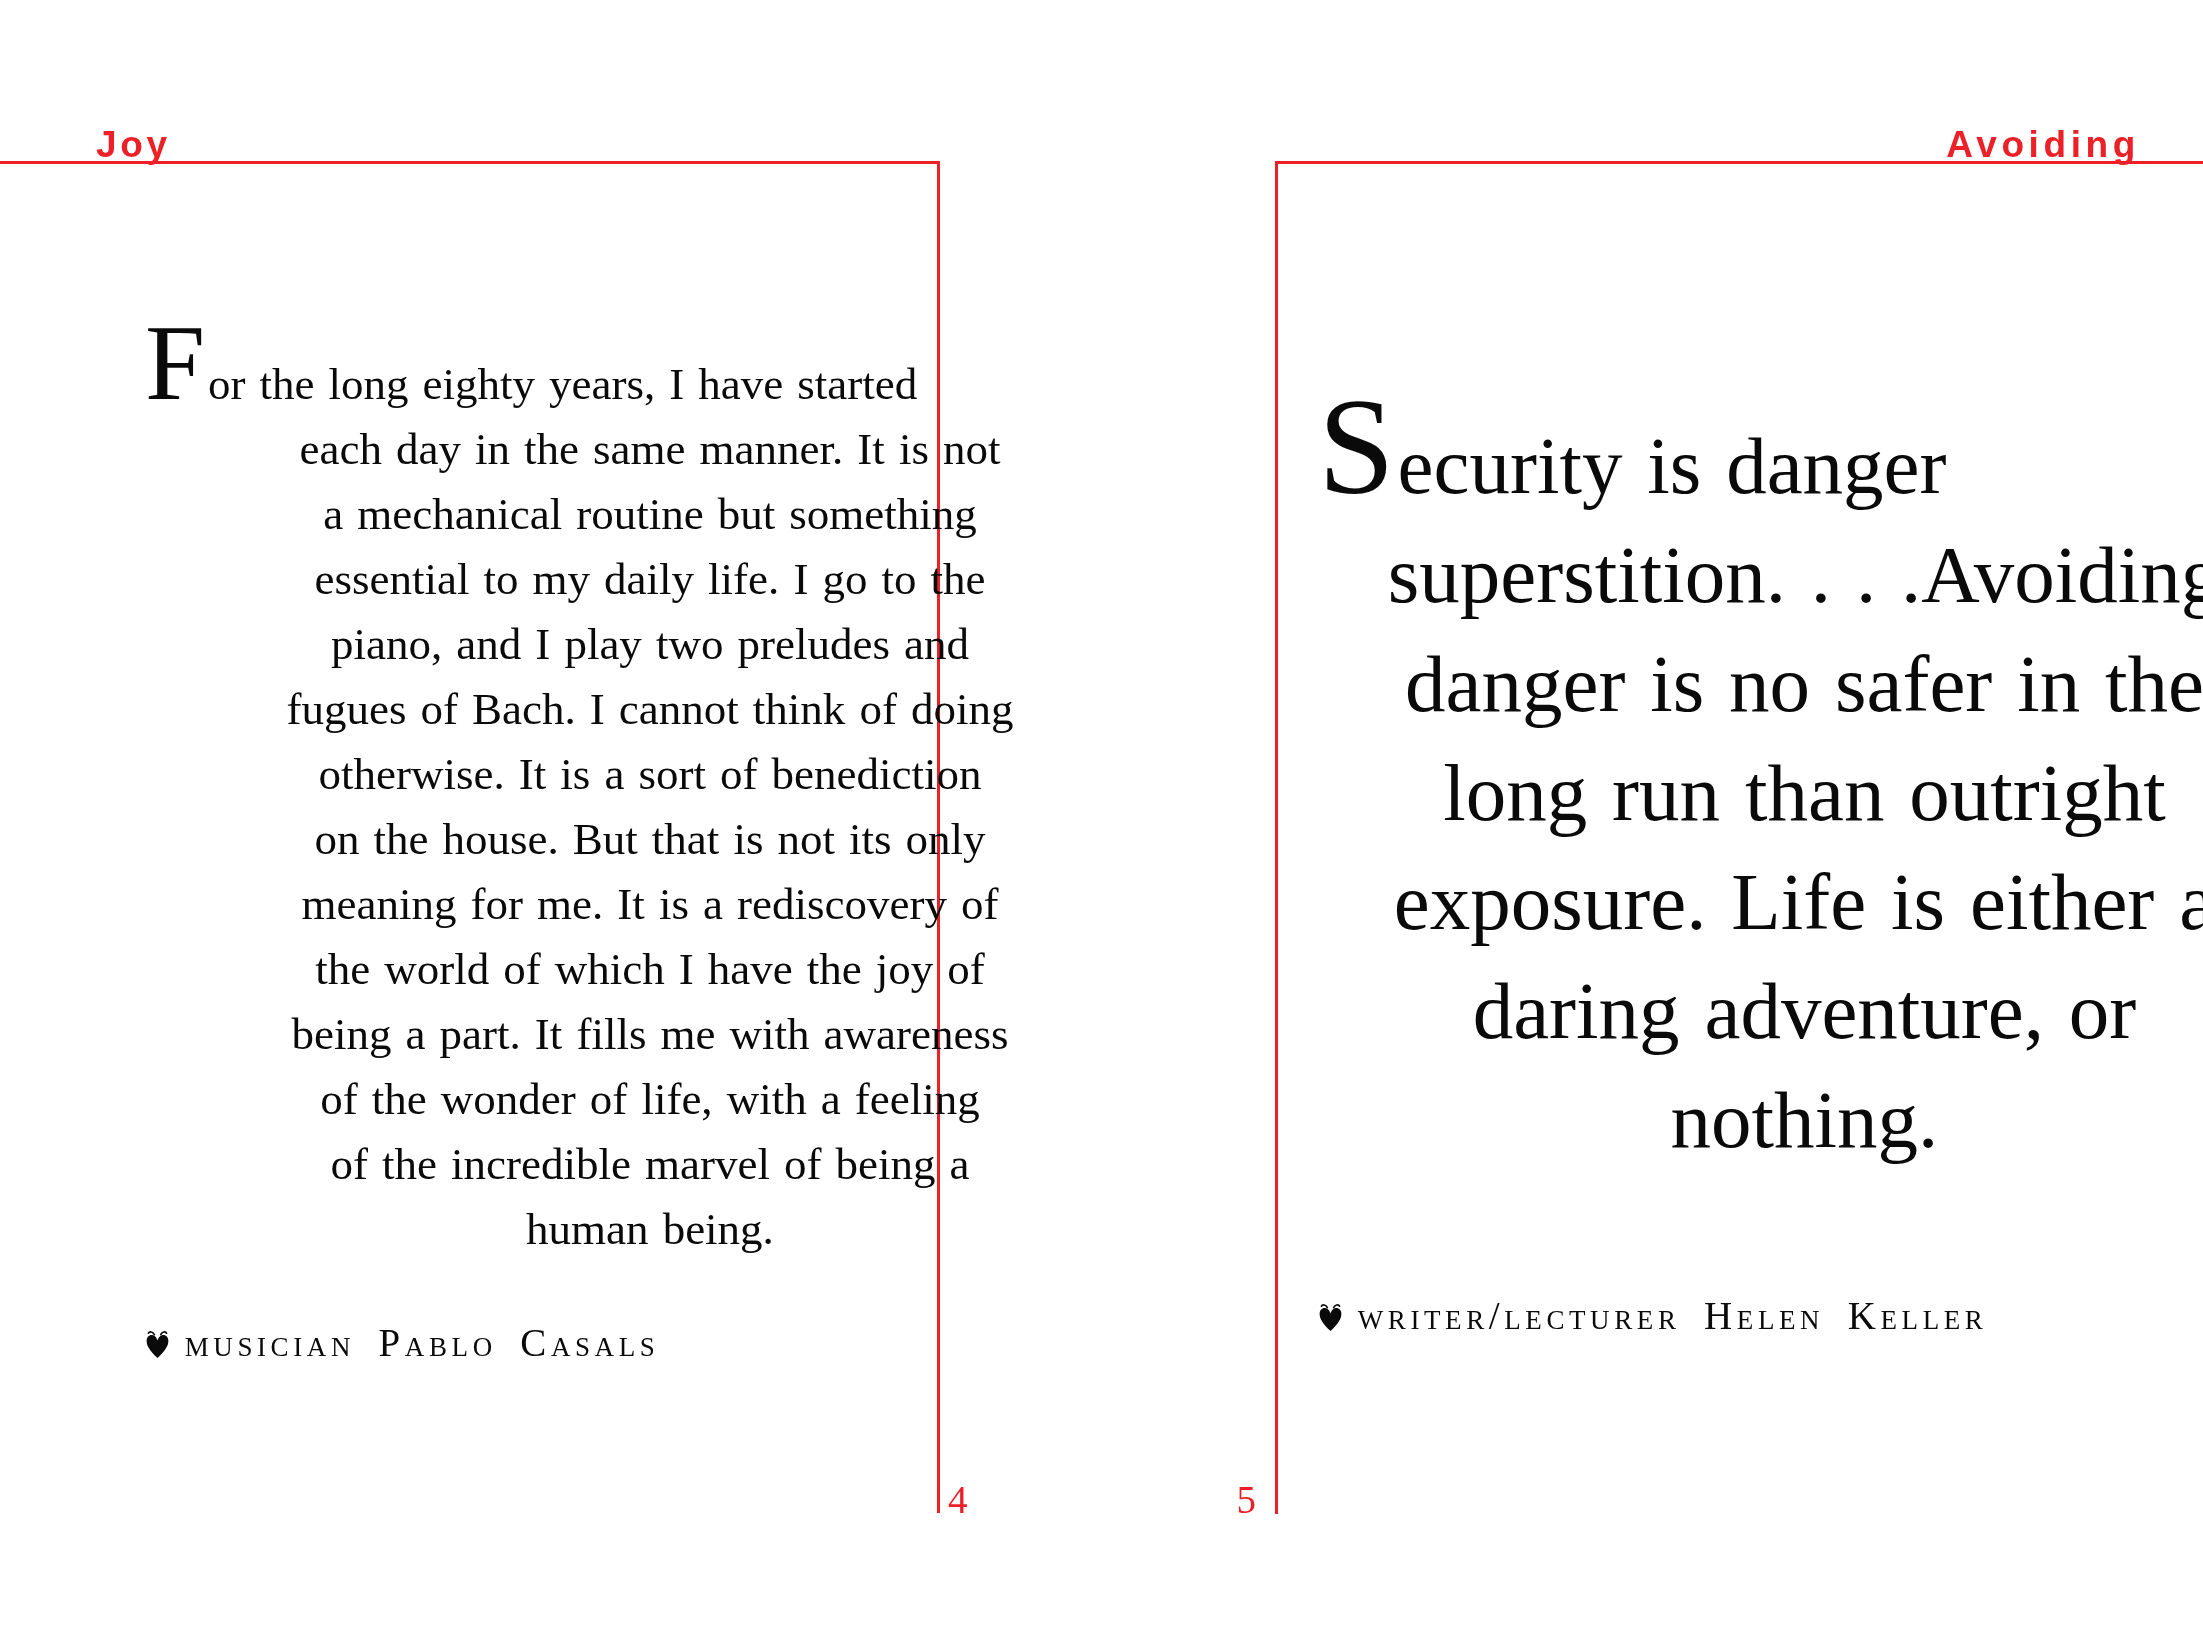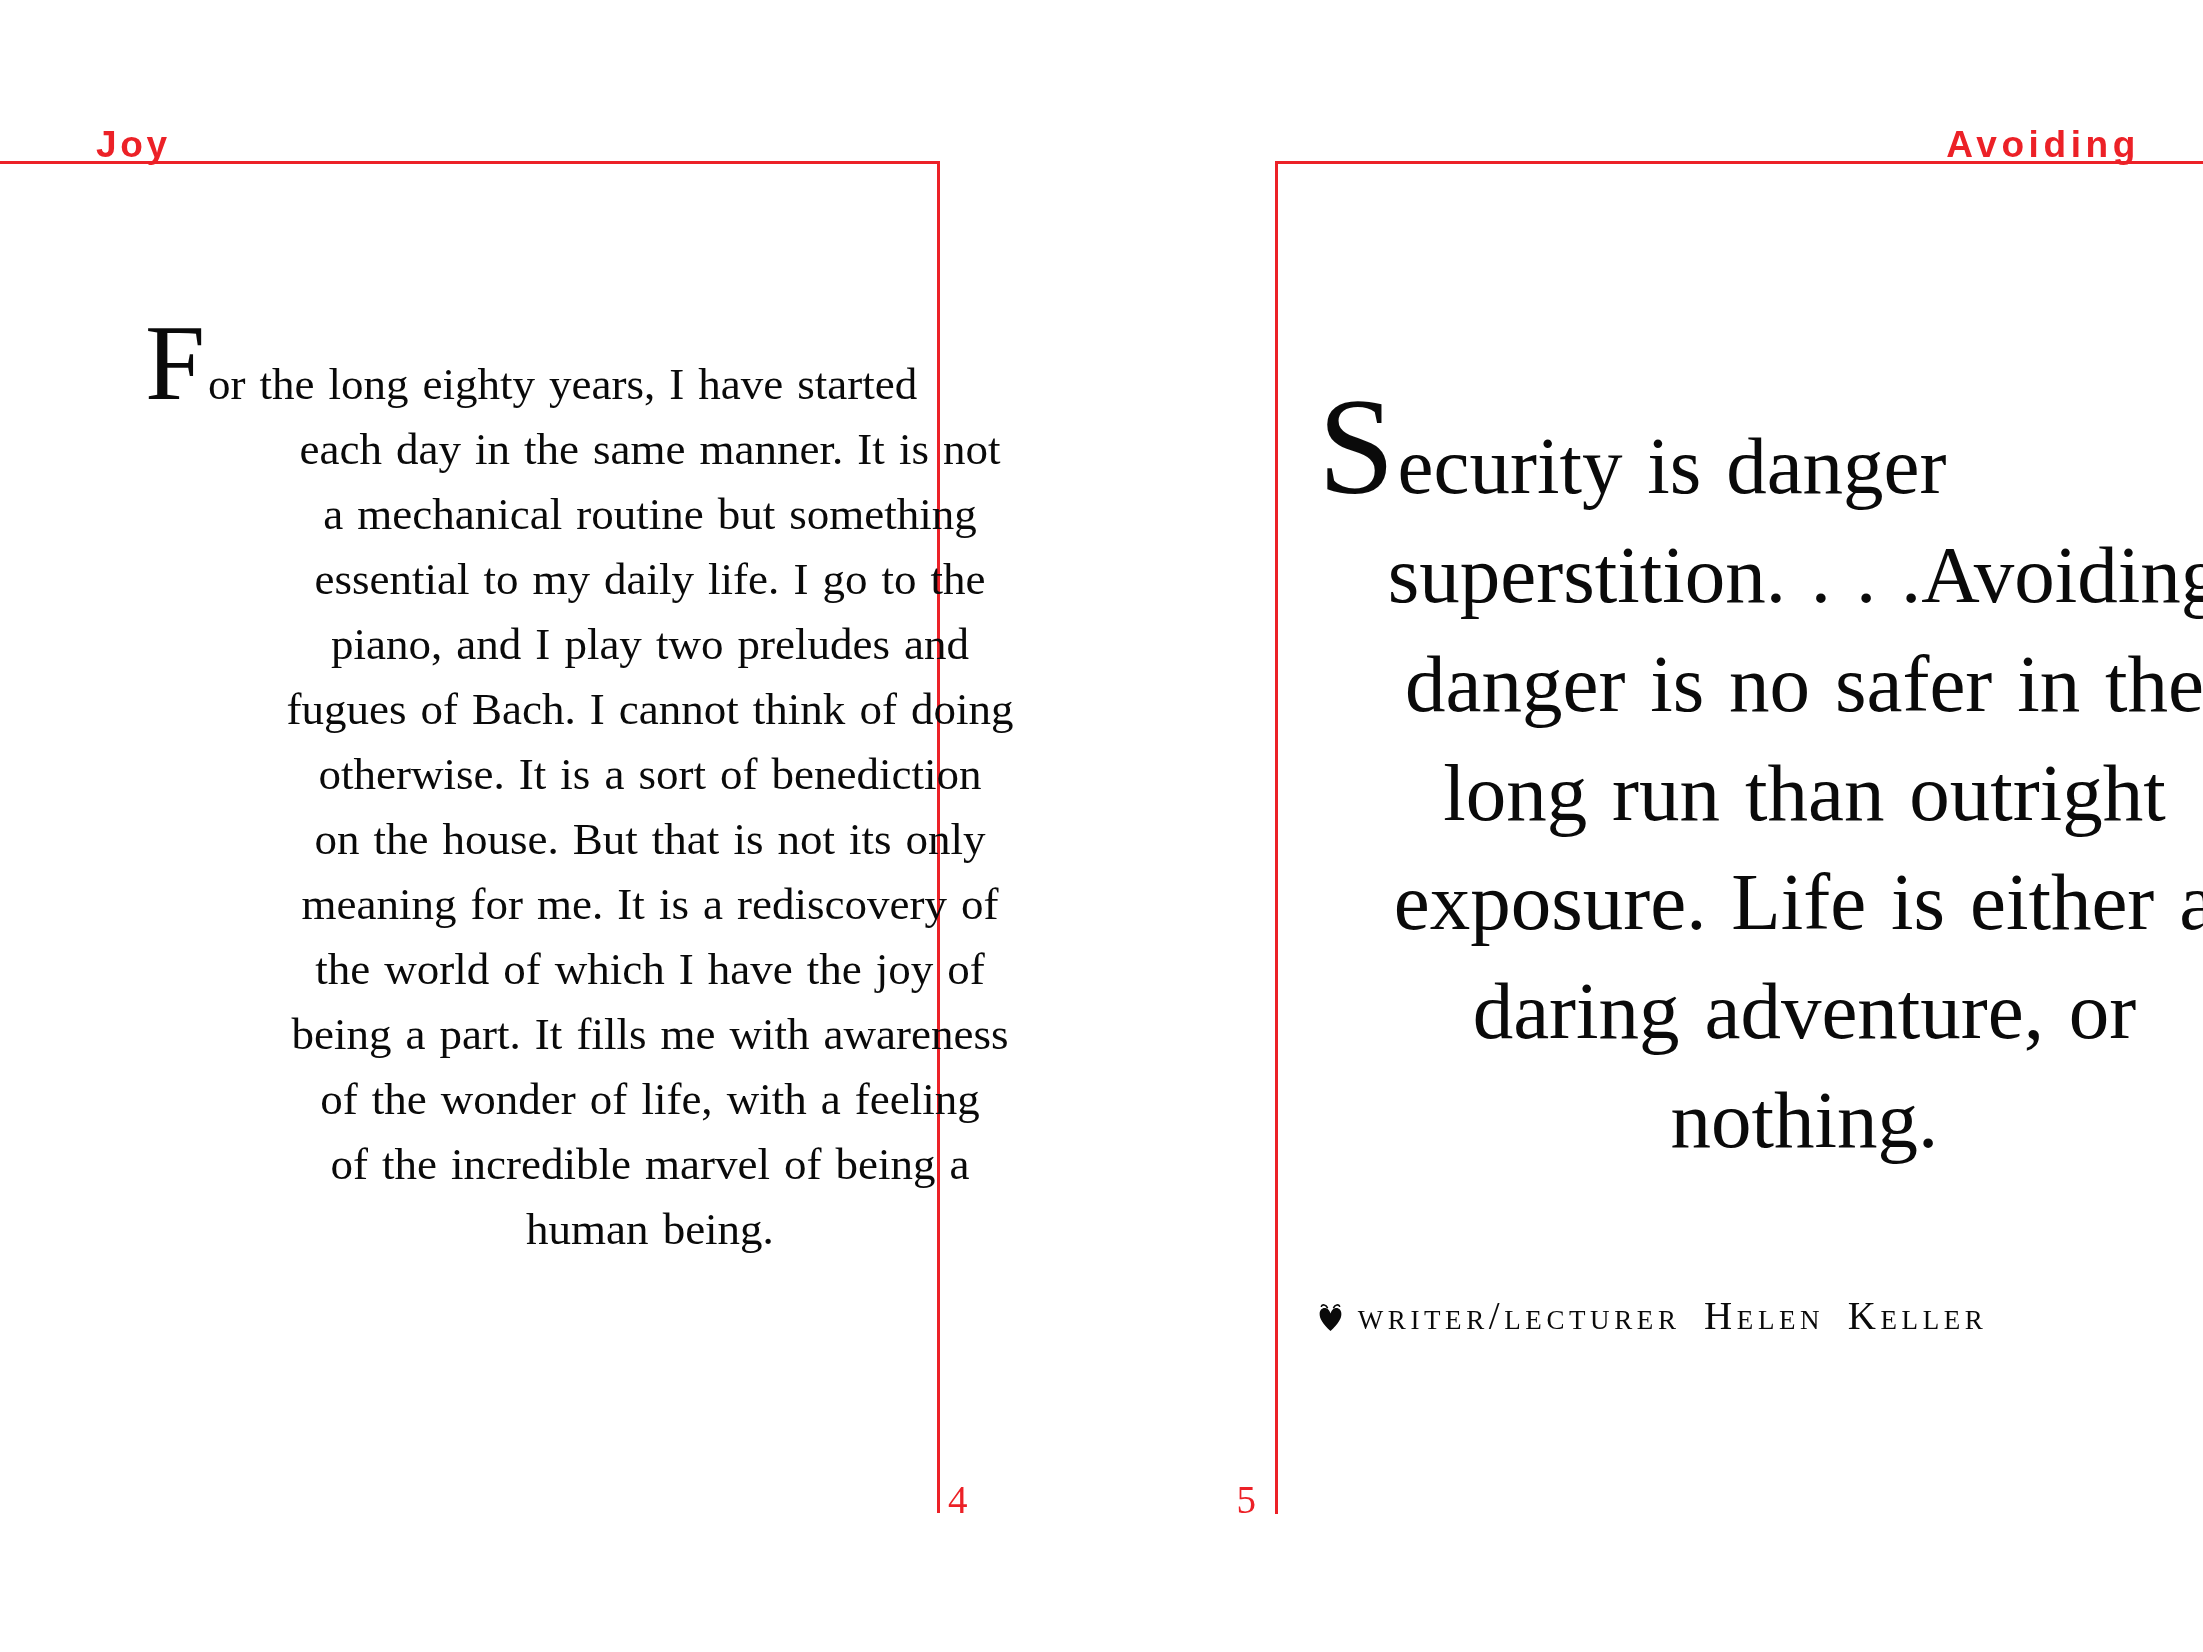--- a/index.html
+++ b/index.html
@@ -113,20 +113,27 @@
 fugues of Bach. I cannot think of doing
 otherwise. It is a sort of benediction
 on the house. But that is not its only
 meaning for me. It is a rediscovery of
 the world of which I have the joy of
 being a part. It fills me with awareness
 of the wonder of life, with a feeling
 of the incredible marvel of being a
 human being.</span></div>
 
+  <div class="attribution attribution-left">
+    <span class="fleuron"><svg viewBox="0 0 27 32" xmlns="http://www.w3.org/2000/svg">
+          <path d="M13.5 31 C5 22.5 1.5 17.5 1.5 12 C1.5 7.2 5.2 4.6 8.8 5.9 C11.2 6.8 12.7 8.9 13.5 11.5 C14.3 8.9 15.8 6.8 18.2 5.9 C21.8 4.6 25.5 7.2 25.5 12 C25.5 17.5 22 22.5 13.5 31 Z" fill="#0a0a0a"></path>
+          <path d="M10 5 C8.5 1.8 4.5 1.2 3.5 3.6" fill="none" stroke="#0a0a0a" stroke-width="1.8" stroke-linecap="round"></path>
+          <path d="M17 5 C18.5 1.8 22.5 1.2 23.5 3.6" fill="none" stroke="#0a0a0a" stroke-width="1.8" stroke-linecap="round"></path>
+        </svg></span><span>musician Pablo Casals</span>
+  </div>
 
   <div class="folio folio-left">4</div>
 
   <div class="running-head right">Avoiding</div>
   <div class="rule rule-h-right"></div>
   <div class="rule rule-v-right"></div>
 
   <div class="quote quote-right"><span class="initial">S</span><span>ecurity is danger</span><span class="quote-rest">superstition. . . .Avoiding
 danger is no safer in the
 long run than outright

